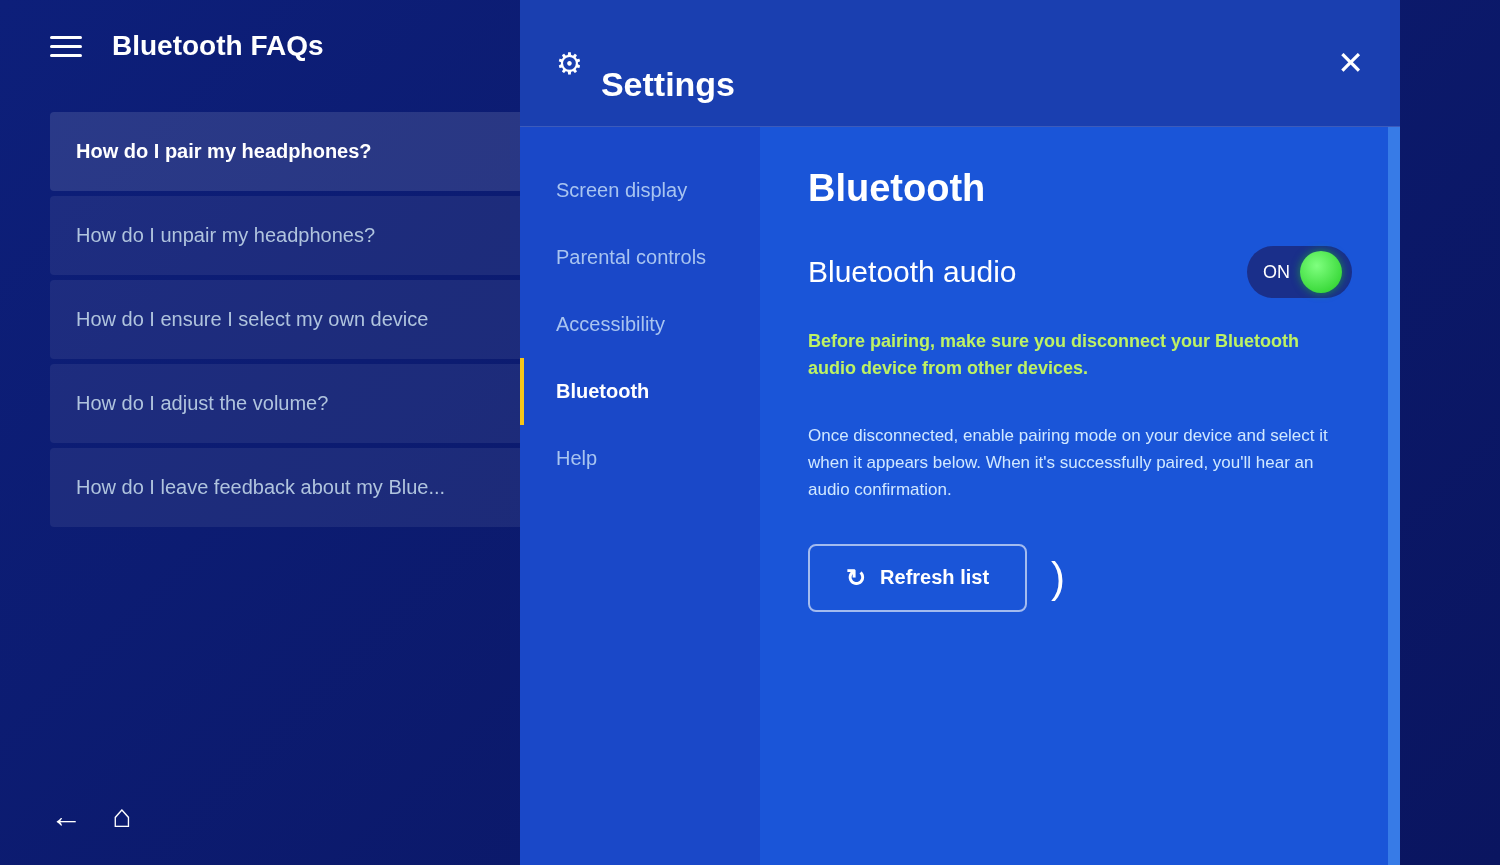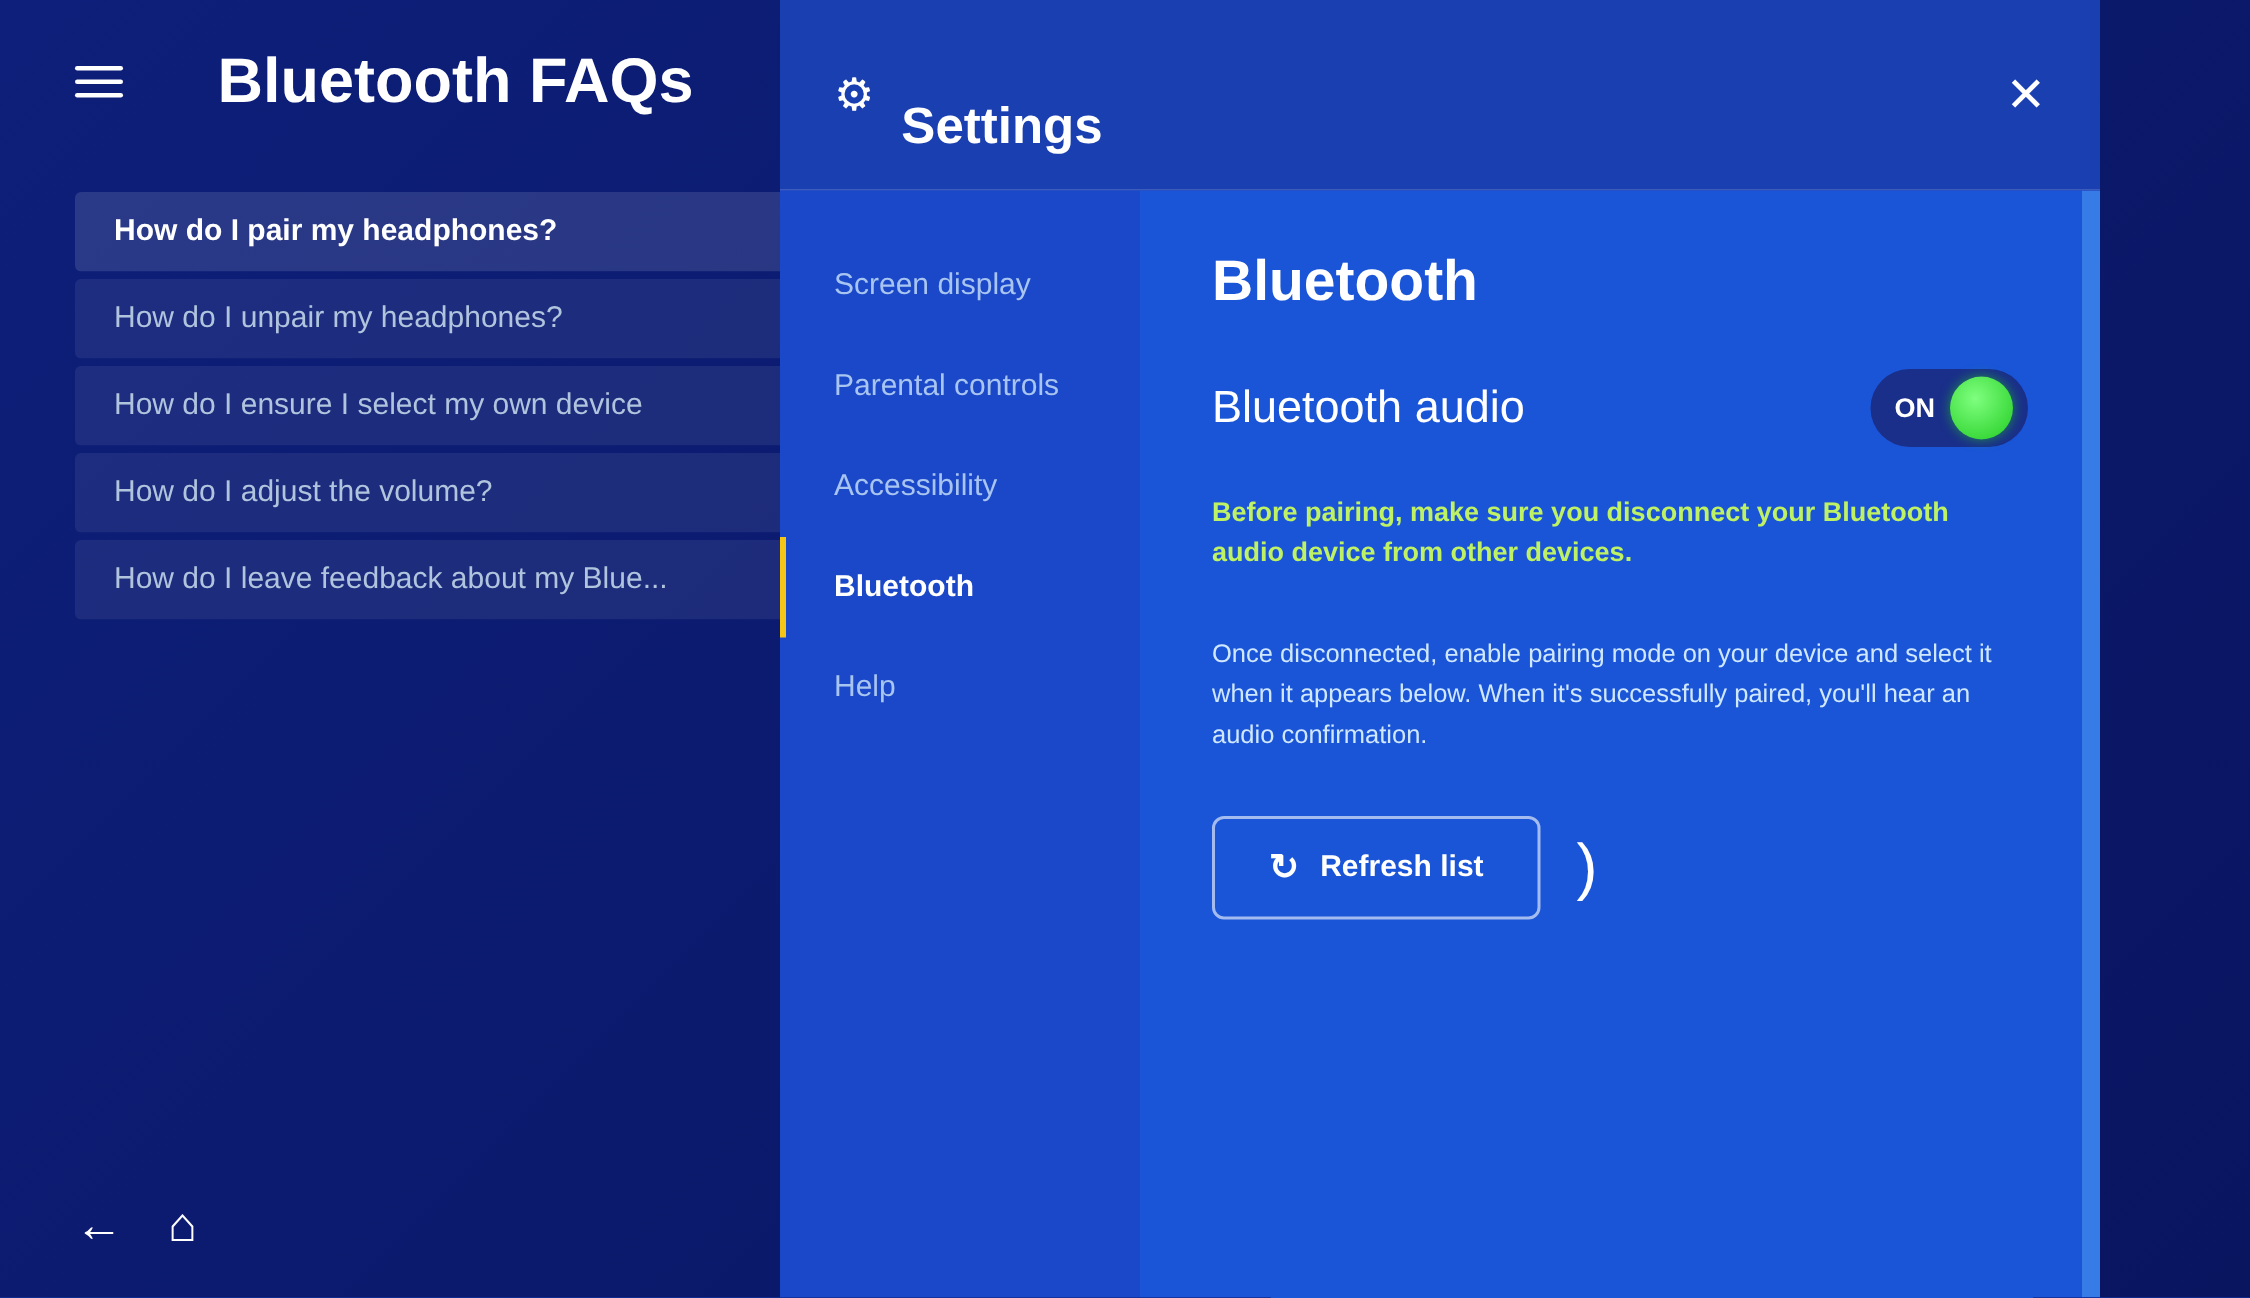--- a/index.html
+++ b/index.html
@@ -37,35 +37,34 @@
 
     .hamburger-icon span {
       display: block;
       width: 32px;
       height: 3px;
       background: white;
       border-radius: 2px;
     }
 
     .bg-title {
-      font-size: 42px;
-      font-weight: bold;
-      color: white;
-      margin-left: 33px;
+      font-size: 28px;
+      font-weight: bold;
+      color: white;
     }
 
     .faq-list {
       padding: 20px 50px;
       display: flex;
       flex-direction: column;
       gap: 2px;
     }
 
     .faq-item {
-      padding: 15px 22px;
+      padding: 28px 22px;
       color: #b0c4de;
       font-size: 20px;
       background: rgba(255,255,255,0.07);
       border-radius: 4px;
       margin-bottom: 3px;
       border-left: 4px solid transparent;
       white-space: nowrap;
       overflow: hidden;
       text-overflow: ellipsis;
       max-width: 520px;
@@ -238,21 +237,21 @@
       display: flex;
       align-items: center;
       background: #1a2f8a;
       border-radius: 30px;
       padding: 5px 10px 5px 16px;
       gap: 10px;
     }
 
     .toggle-on-text {
       font-size: 18px;
-      font-weight: bold;
+      font-weight: normal;
       color: white;
     }
 
     .toggle-circle {
       width: 42px;
       height: 42px;
       border-radius: 50%;
       background: radial-gradient(circle at 40% 35%, #7fff7f, #22cc22);
       box-shadow: 0 0 8px rgba(34,204,34,0.6);
     }

